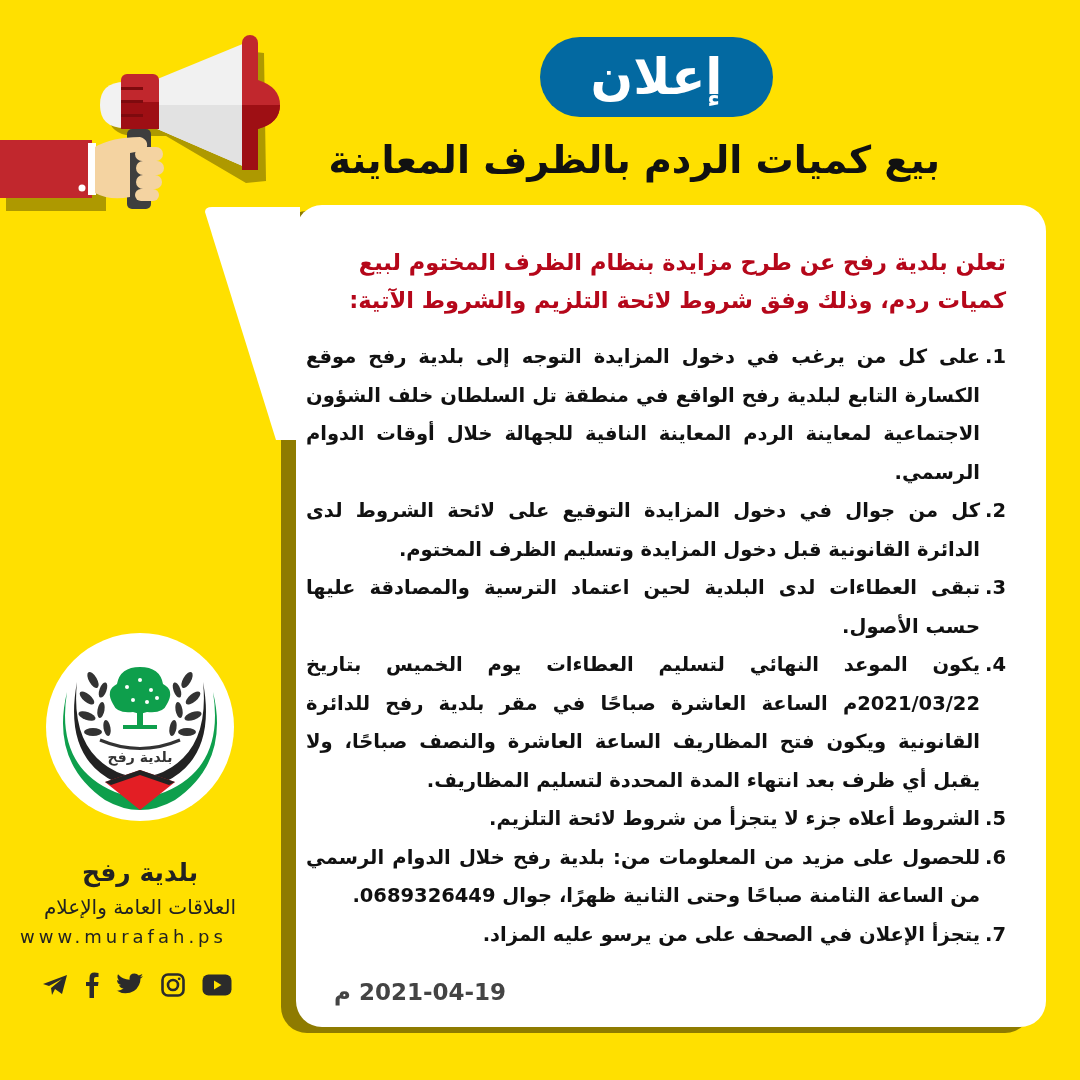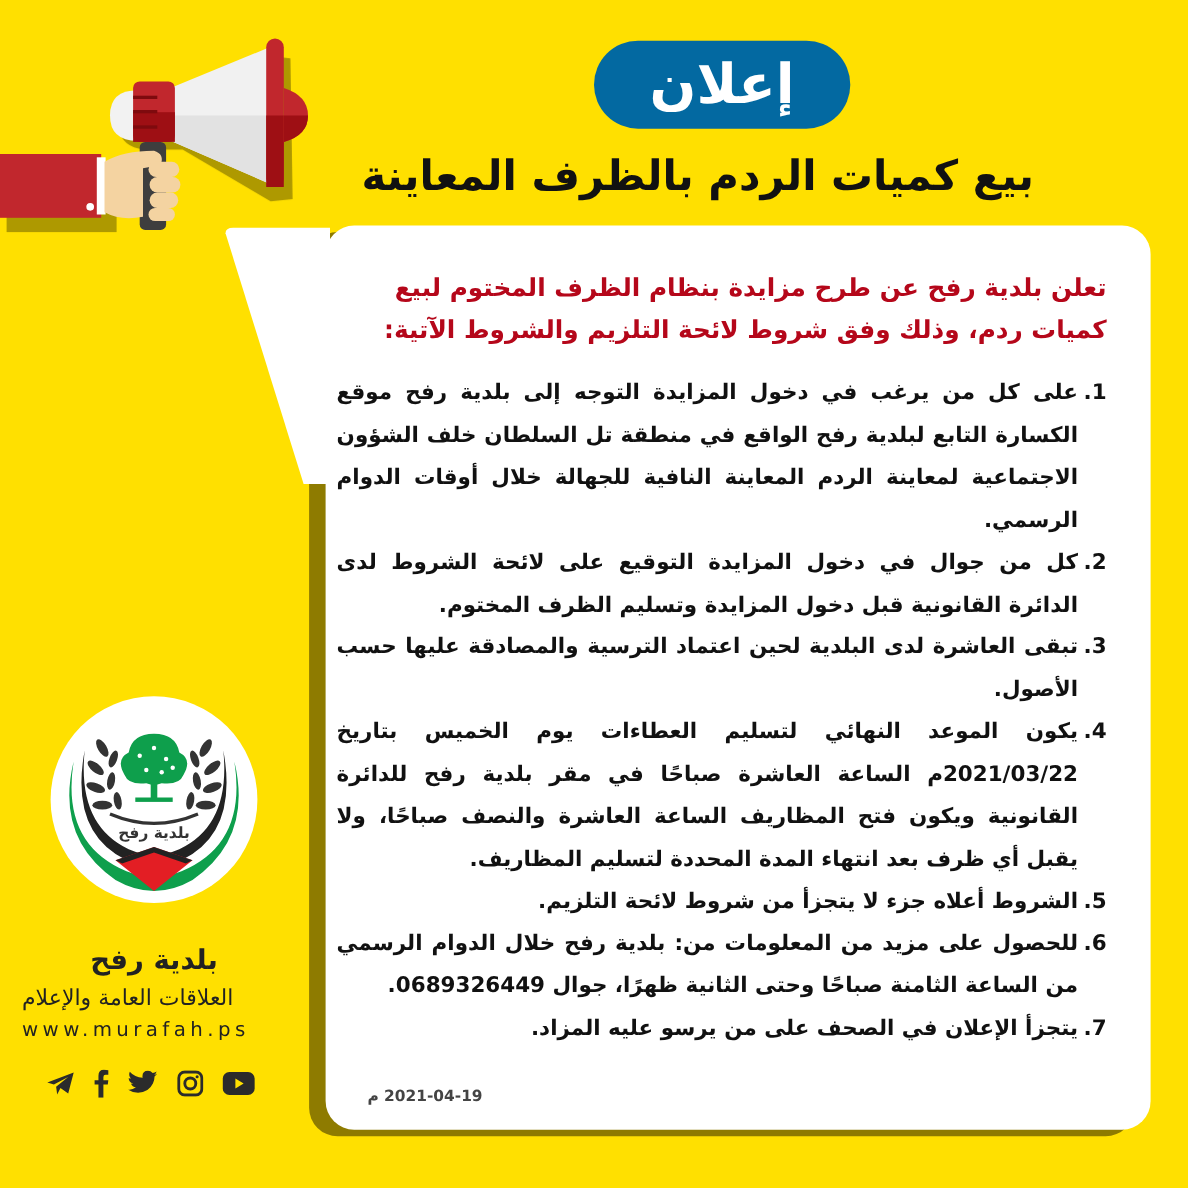--- a/index.html
+++ b/index.html
@@ -42,32 +42,32 @@
     position: absolute; right: 40px; top: 133px; width: 700px;
     direction: rtl; list-style: none;
   }
   .term {
     display: flex; direction: rtl; color: #111; font-weight: bold;
     font-size: 19.5px; line-height: 38.5px; margin-bottom: 0;
   }
   .term-num { flex: 0 0 26px; text-align: right; }
   .term-text { flex: 1; text-align: justify; text-align-last: right; }
   .date {
-    position: absolute; left: 38px; bottom: 22px; color: #444; font-size: 14px;
+    position: absolute; left: 38px; bottom: 22px; color: #444; font-size: 23px;
     direction: rtl; font-weight: bold;
   }
 
   
   .logo { position: absolute; left: 45px; top: 632px; width: 190px; height: 190px; }
   .brand-name {
     position: absolute; left: 20px; top: 858px; width: 240px; text-align: center;
     font-size: 25px; font-weight: bold; color: #222; direction: rtl;
   }
   .brand-dept {
-    position: absolute; left: 20px; top: 895px; width: 240px; text-align: left;
+    position: absolute; left: 20px; top: 895px; width: 240px; text-align: center;
     font-size: 20px; color: #222; direction: rtl;
   }
   .brand-url {
     position: absolute; left: 20px; top: 926px; width: 240px; text-align: left;
     font-size: 18px; color: #222; letter-spacing: 4px;
   }
   .socials {
     position: absolute; left: 42px; top: 970px; width: 190px; height: 30px;
     display: flex; justify-content: space-between; align-items: center;
   }
@@ -128,21 +128,21 @@
     <li class="term">
       <span class="term-num">1.</span>
       <span class="term-text">على كل من يرغب في دخول المزايدة التوجه إلى بلدية رفح موقع الكسارة التابع لبلدية رفح الواقع في منطقة تل السلطان خلف الشؤون الاجتماعية لمعاينة الردم المعاينة النافية للجهالة خلال أوقات الدوام الرسمي.</span>
     </li>
     <li class="term">
       <span class="term-num">2.</span>
       <span class="term-text">كل من جوال في دخول المزايدة التوقيع على لائحة الشروط لدى الدائرة القانونية قبل دخول المزايدة وتسليم الظرف المختوم.</span>
     </li>
     <li class="term">
       <span class="term-num">3.</span>
-      <span class="term-text">تبقى العاشرة لدى البلدية لحين اعتماد الترسية والمصادقة عليها حسب الأصول.</span>
+      <span class="term-text">تبقى العطاءات لدى البلدية لحين اعتماد الترسية والمصادقة عليها حسب الأصول.</span>
     </li>
     <li class="term">
       <span class="term-num">4.</span>
       <span class="term-text">يكون الموعد النهائي لتسليم العطاءات يوم الخميس بتاريخ 2021/03/22م الساعة العاشرة صباحًا في مقر بلدية رفح للدائرة القانونية ويكون فتح المظاريف الساعة العاشرة والنصف صباحًا، ولا يقبل أي ظرف بعد انتهاء المدة المحددة لتسليم المظاريف.</span>
     </li>
     <li class="term">
       <span class="term-num">5.</span>
       <span class="term-text">الشروط أعلاه جزء لا يتجزأ من شروط لائحة التلزيم.</span>
     </li>
     <li class="term">

